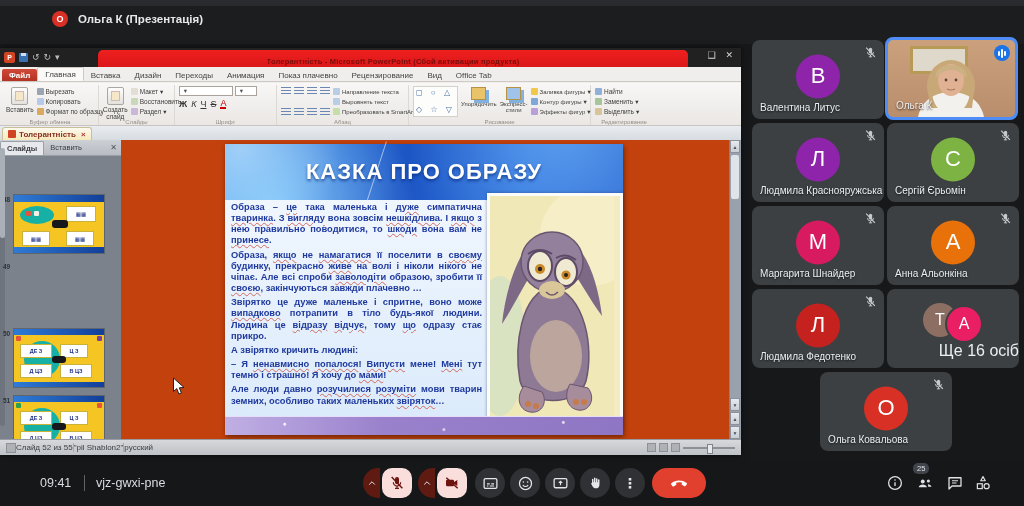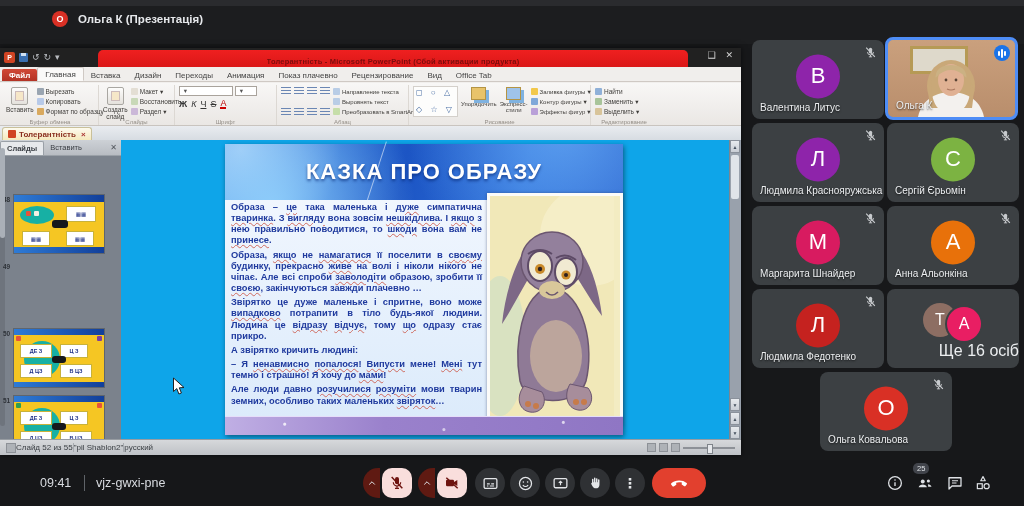--- a/index.html
+++ b/index.html
@@ -90,21 +90,21 @@
   
   .ty{position:absolute;inset:0;background:#f5c623;}
   .tstrip{position:absolute;left:0;width:100%;background:linear-gradient(90deg,#2e7bd6,#123f9a);}
   .tpill{position:absolute;background:#16181c;border-radius:3px;}
   .tchip{position:absolute;background:#fff;border:1px solid #c8b23a;font-size:5.5px;font-weight:bold;
     color:#1c2f86;display:flex;align-items:center;justify-content:center;white-space:nowrap;}
   .tcircle{position:absolute;border-radius:50%;background:#17b0a4;}
   .tdot{position:absolute;width:5px;height:5px;border-radius:1px;}
 
   
-  .sarea{left:121px;top:92px;width:620px;height:299px;background:#0ea5e9;}
+  .sarea{left:121px;top:92px;width:620px;height:299px;background:#c2410c;}
   .slide{left:104px;top:4px;width:398px;height:291px;background:#fff;box-shadow:1px 2px 5px rgba(0,0,0,.45);}
   .stitle{left:0;top:0;width:398px;height:56px;
     background:
       radial-gradient(circle at 12% 115%, rgba(150,215,255,.85), rgba(150,215,255,0) 40%),
       radial-gradient(circle at 4% 10%, rgba(255,255,255,.55), rgba(255,255,255,0) 26%),
       radial-gradient(circle at 85% -30%, rgba(120,190,255,.6), rgba(120,190,255,0) 45%),
       linear-gradient(100deg,#3f8ae6 0%,#1c55c4 45%,#2e6fd9 75%,#2a63cf 100%);
     border-bottom:2px solid #cfe2f8;display:flex;align-items:center;justify-content:center;}
   .stitle:before{content:"";position:absolute;left:38%;top:-4px;width:1px;height:64px;
     background:rgba(255,255,255,.55);transform:rotate(18deg);}

